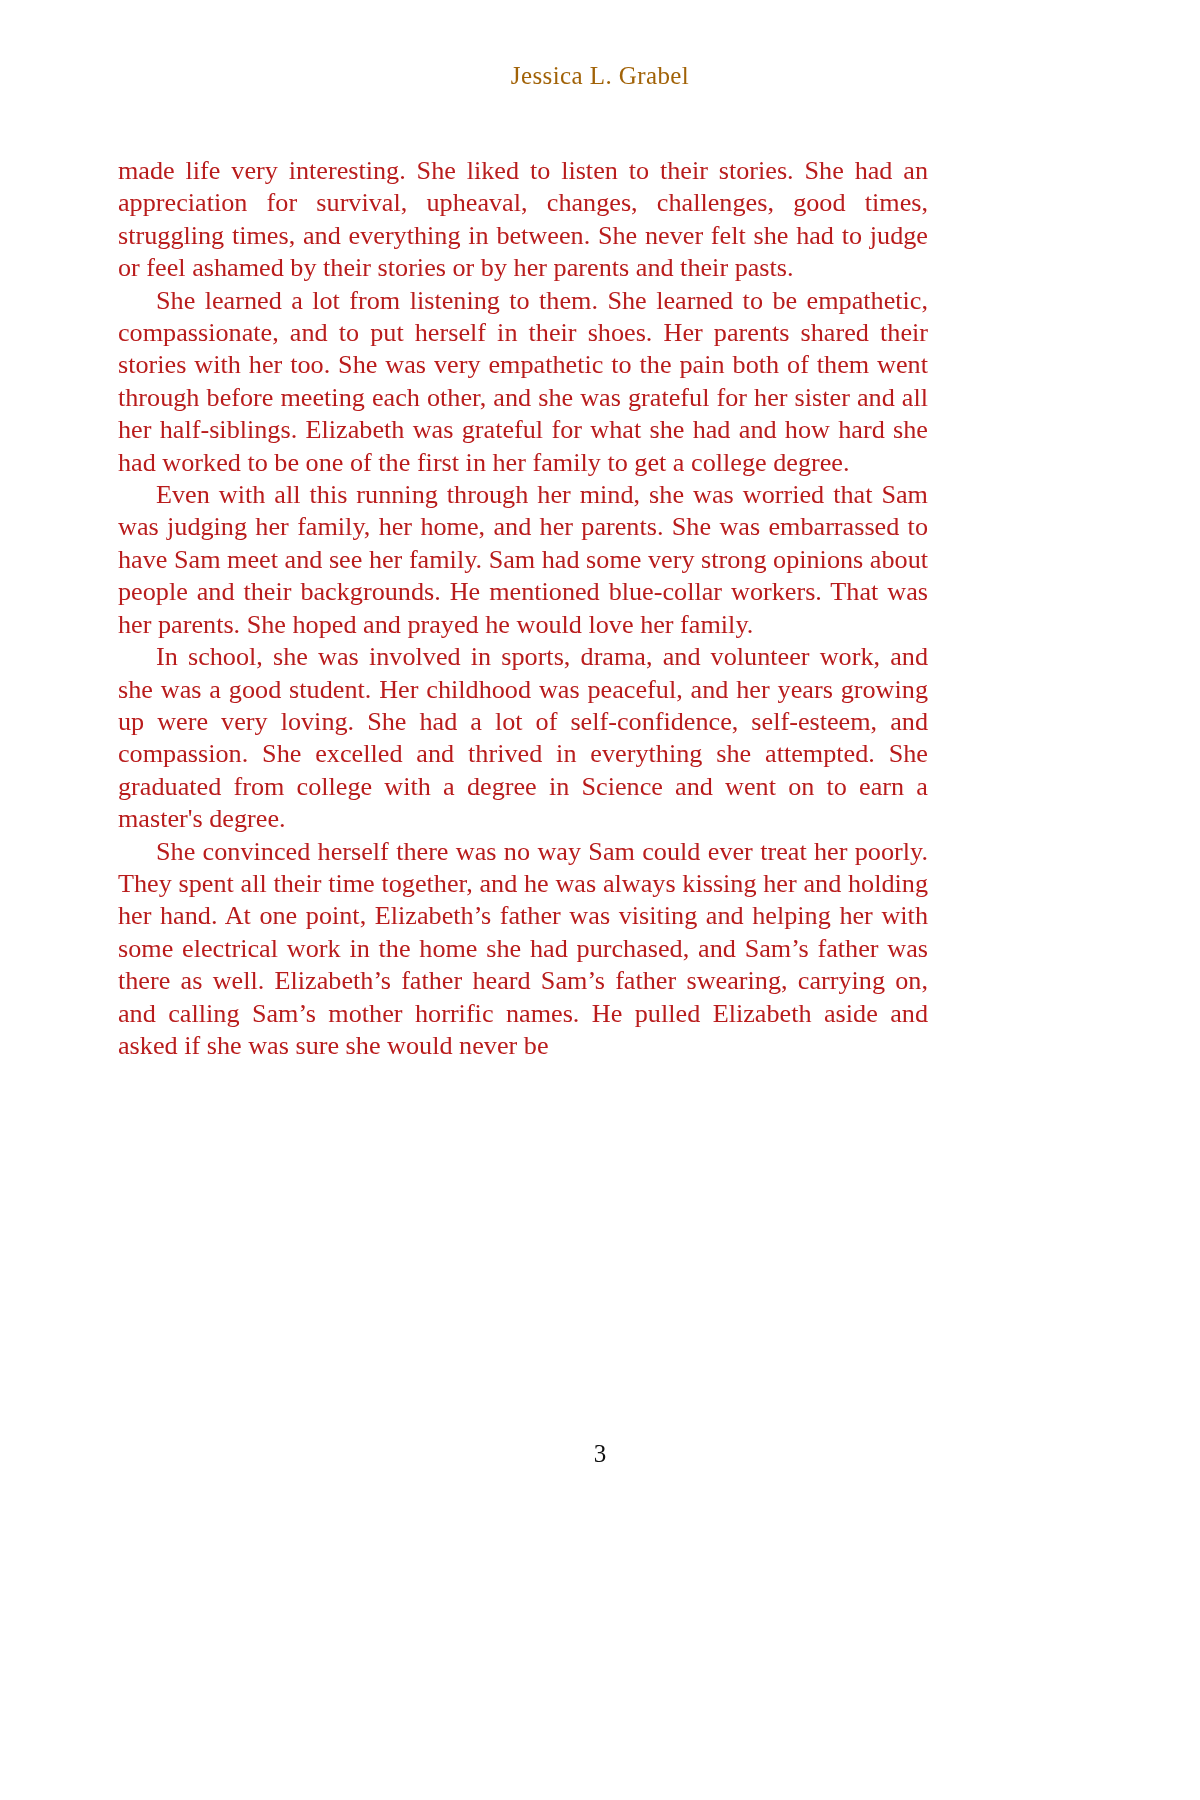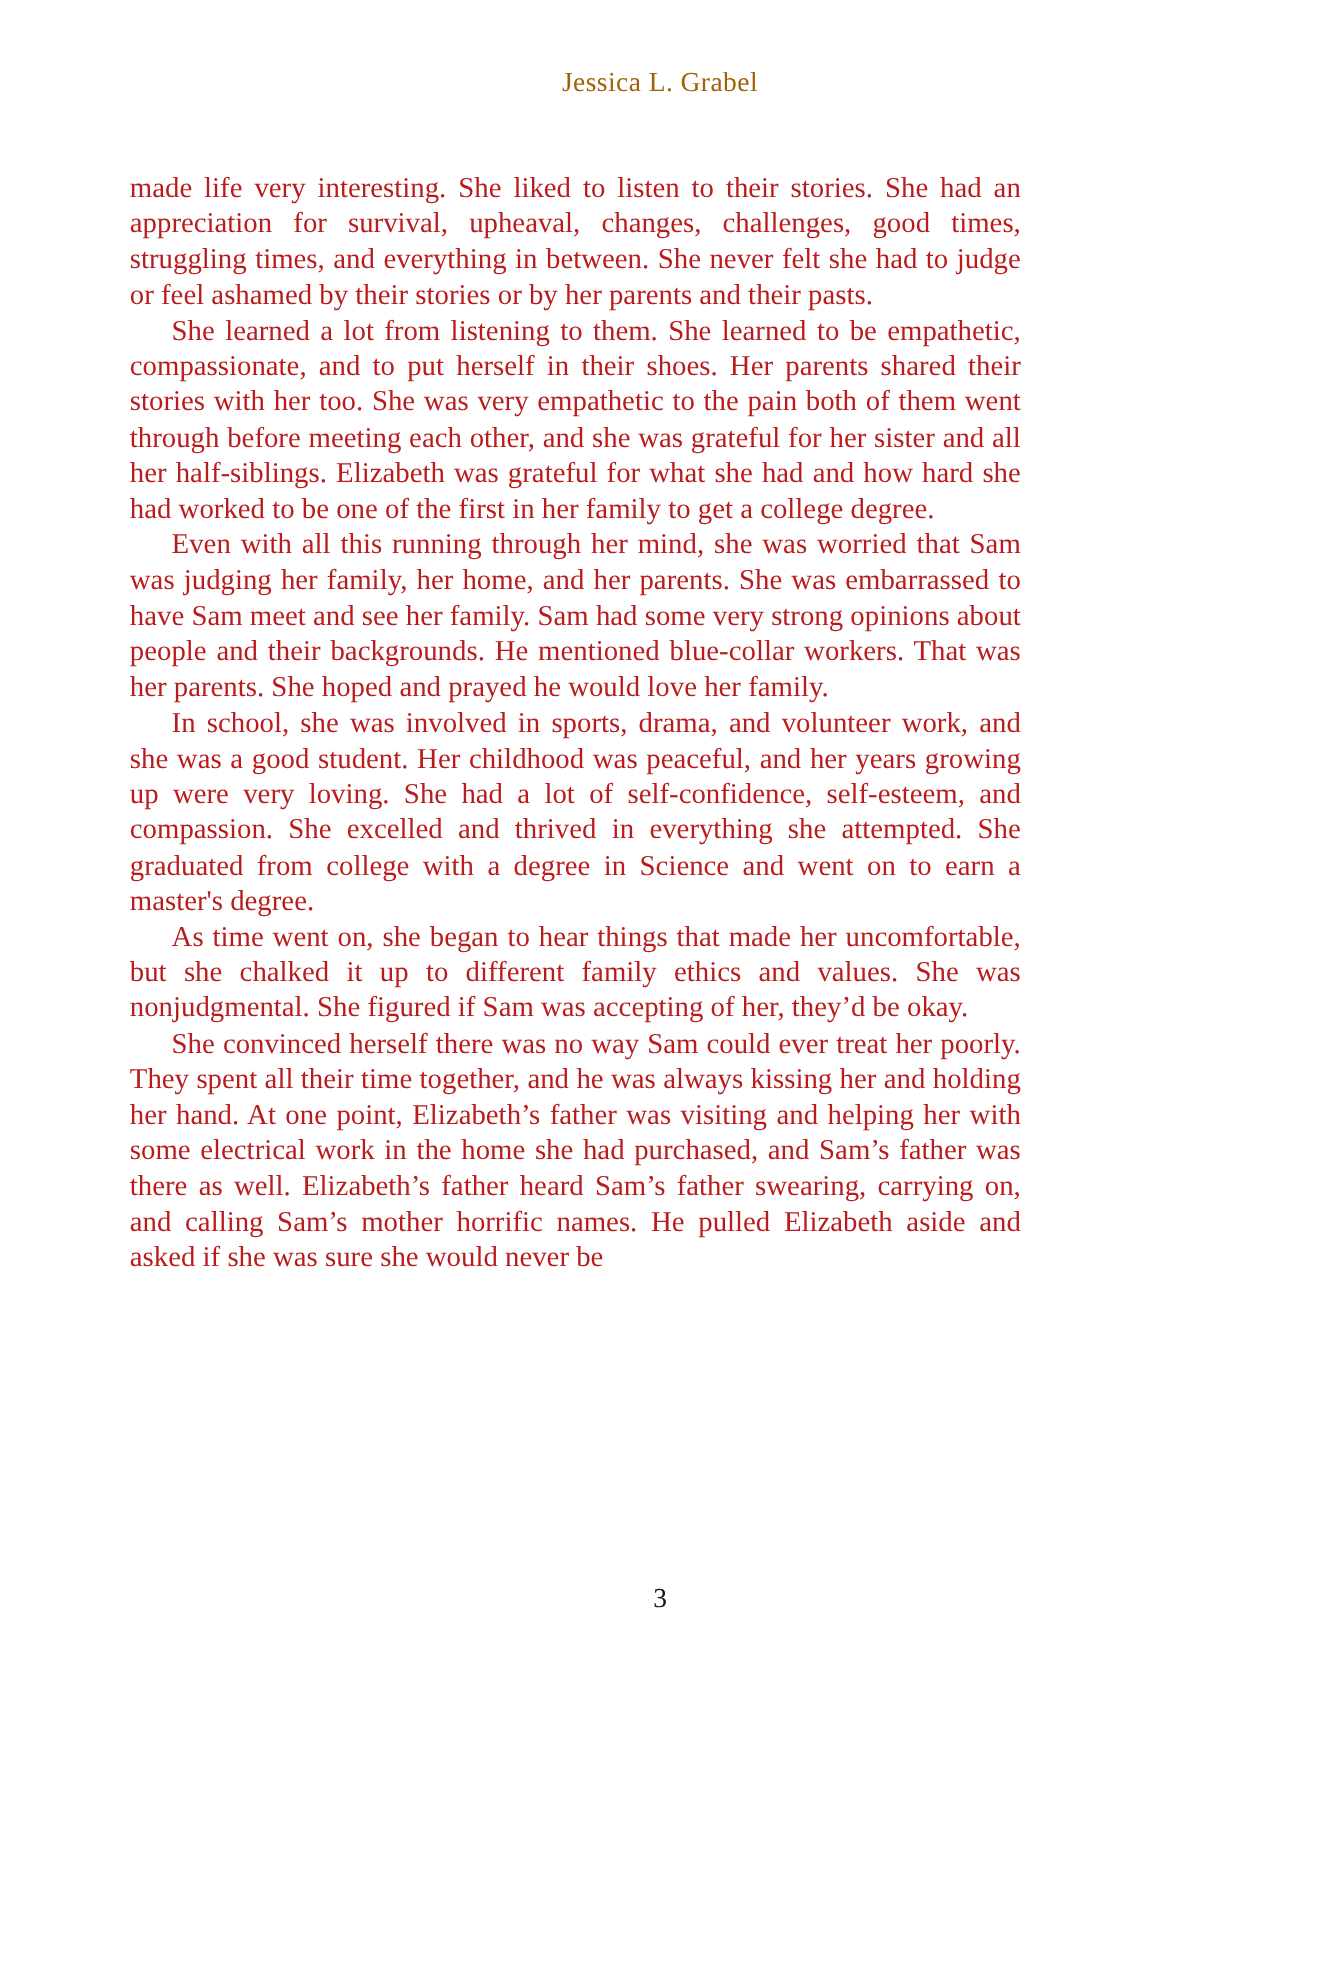--- a/index.html
+++ b/index.html
@@ -67,19 +67,18 @@
 
 <div class="page">
 
   <div class="running-head">Jessica L. Grabel</div>
 
   <div class="textblock">
     <p class="first">made life very interesting. She liked to listen to their stories. She had an appreciation for survival, upheaval, changes, challenges, good times, struggling times, and everything in between. She never felt she had to judge or feel ashamed by their stories or by her parents and their pasts.</p>
     <p>She learned a lot from listening to them. She learned to be empathetic, compassionate, and to put herself in their shoes. Her parents shared their stories with her too. She was very empathetic to the pain both of them went through before meeting each other, and she was grateful for her sister and all her half-siblings. Elizabeth was grateful for what she had and how hard she had worked to be one of the first in her family to get a college degree.</p>
     <p>Even with all this running through her mind, she was worried that Sam was judging her family, her home, and her parents. She was embarrassed to have Sam meet and see her family. Sam had some very strong opinions about people and their backgrounds. He mentioned blue-collar workers. That was her parents. She hoped and prayed he would love her family.</p>
     <p>In school, she was involved in sports, drama, and volunteer work, and she was a good student. Her childhood was peaceful, and her years growing up were very loving. She had a lot of self-confidence, self-esteem, and compassion. She excelled and thrived in everything she attempted. She graduated from college with a degree in Science and went on to earn a master's degree.</p>
-    <p>As time went on, she began to hear things that made her uncomfortable, but she chalked it up to different family ethics and values. She was nonjudgmental. She figured if Sam was accepting of her, they’d be okay.</p>
     <p>She convinced herself there was no way Sam could ever treat her poorly. They spent all their time together, and he was always kissing her and holding her hand. At one point, Elizabeth’s father was visiting and helping her with some electrical work in the home she had purchased, and Sam’s father was there as well. Elizabeth’s father heard Sam’s father swearing, carrying on, and calling Sam’s mother horrific names. He pulled Elizabeth aside and asked if she was sure she would never be</p>
   </div>
 
   <div class="folio">3</div>
 
 </div>
 
 </body></html>

